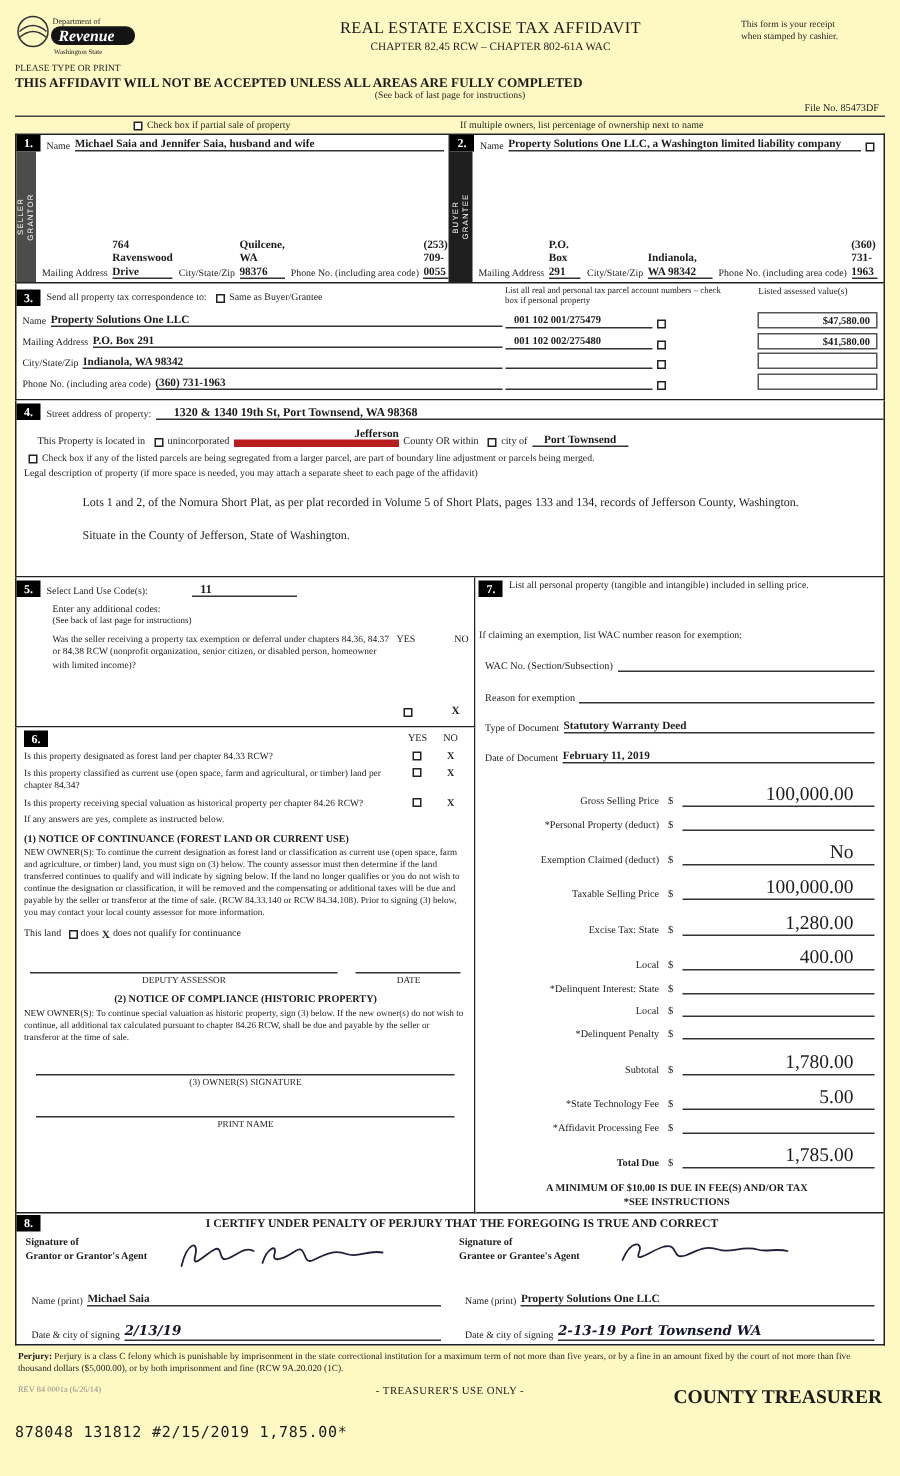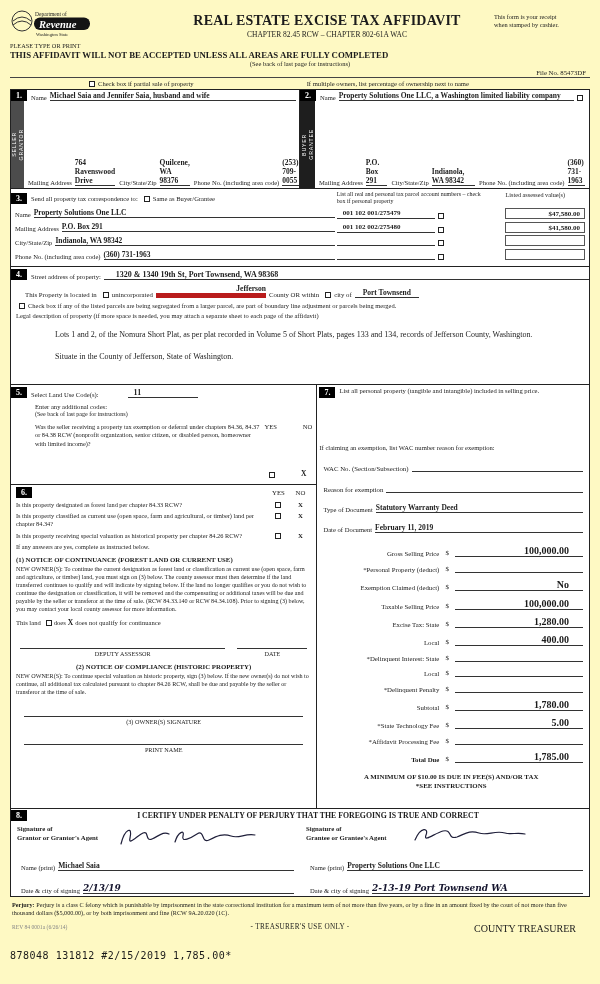--- a/index.html
+++ b/index.html
@@ -15,21 +15,21 @@
 .fval{font-weight:bold;font-size:7.5px}
 .ul{border-bottom:1px solid #333}
 .hand{font-style:italic;font-weight:bold;font-size:9px;font-family:"DejaVu Serif",serif;color:#15152e}
 .xmark{font-weight:bold;font-size:7.5px}
 
 
 .hdr{display:flex;align-items:flex-start;height:42px}
 .hdr-left{width:150px}
 .please-type{font-size:6.3px;margin-top:2px}
 .hdr-center{flex:1;text-align:center;padding-top:5px}
-.form-title{font-weight:bold;font-size:14px;letter-spacing:.2px}
+.form-title{font-weight:normal;font-size:11px;letter-spacing:.2px}
 .form-subtitle{font-size:7.5px;margin-top:1px}
 .hdr-right{width:96px;font-size:6.3px;padding-top:5px;line-height:1.3}
 .warning{text-align:left;font-weight:bold;font-size:8.8px}
 .seeback{text-align:center;font-size:6.5px}
 .fileno{text-align:right;font-size:6.8px;margin:2px 4px 1px 0}
 .partial-row{display:flex;align-items:center;font-size:6.6px;border-top:1px solid #444;padding:2px 8px 2px 76px}
 .partial-row .spacer{flex:1}
 
 
 .party{width:50%;border:1px solid #222;height:100px;display:flex;flex-direction:column;background:#fff}
@@ -102,40 +102,40 @@
 .s7-blank{height:44px}
 .s7-claim{font-size:6.6px;margin-top:2px}
 .wrow{display:flex;align-items:flex-end;margin-top:13px}
 .wrow .flabel{font-size:6.8px}
 .wrow .line{flex:1}
 .docrow{display:flex;align-items:flex-end;margin-top:10px}
 .mrows{margin-top:6px}
 .mrow{display:flex;align-items:flex-end;margin-top:6.4px}
 .mlabel{width:120px;text-align:right;font-size:6.8px;white-space:nowrap}
 .dollar{width:16px;padding-left:6px;font-size:7px}
-.mval{flex:1;text-align:right;font-weight:bold;font-size:10px;border-bottom:1px solid #333;padding-right:14px;min-height:9px}
+.mval{flex:1;text-align:right;font-weight:normal;font-size:13px;border-bottom:1px solid #333;padding-right:14px;min-height:9px}
 .min-note{font-weight:bold;font-size:6.9px;text-align:center;margin-top:10px}
 .see-instr{font-weight:bold;font-size:6.9px;text-align:center;margin-top:2px}
 
 
 .sec8{border:1px solid #222;border-top:none;height:88px;display:flex;flex-direction:column;background:#fff}
 .s8-hdr{display:flex;align-items:center;padding-top:1px}
 .certify{text-align:center;font-weight:bold;font-size:7.8px}
 .s8-body{flex:1;display:flex}
 .s8-col{width:50%;padding:3px 6px 2px;display:flex;flex-direction:column;justify-content:space-between}
 .sig-area{position:relative;height:28px}
 .sig-label{font-size:6.8px;font-weight:bold;line-height:1.35}
 .squiggle{position:absolute;top:0}
 
 
 .perjury{font-size:6.2px;line-height:1.32;margin-top:4px;padding:0 2px}
 .footline{position:relative;margin-top:6px;height:11px}
 .formno{position:absolute;left:2px;top:1px;color:#888;font-size:5.6px}
 .treas{position:absolute;left:0;right:0;text-align:center;font-size:7.2px;letter-spacing:.3px}
-.cotreas{position:absolute;right:14px;top:0;font-weight:normal;font-size:10px}
+.cotreas{position:absolute;right:2px;top:0;font-weight:bold;font-size:13px}
 .stamp{margin-top:16px;font-family:"DejaVu Sans Mono",monospace;font-size:10px;letter-spacing:.5px;color:#1a1a1a}
 </style>
 </head>
 <body>
 
 <div class="page">
 
   <div class="hdr">
     <div class="hdr-left">
       <svg width="110" height="30" viewBox="0 0 110 30">

